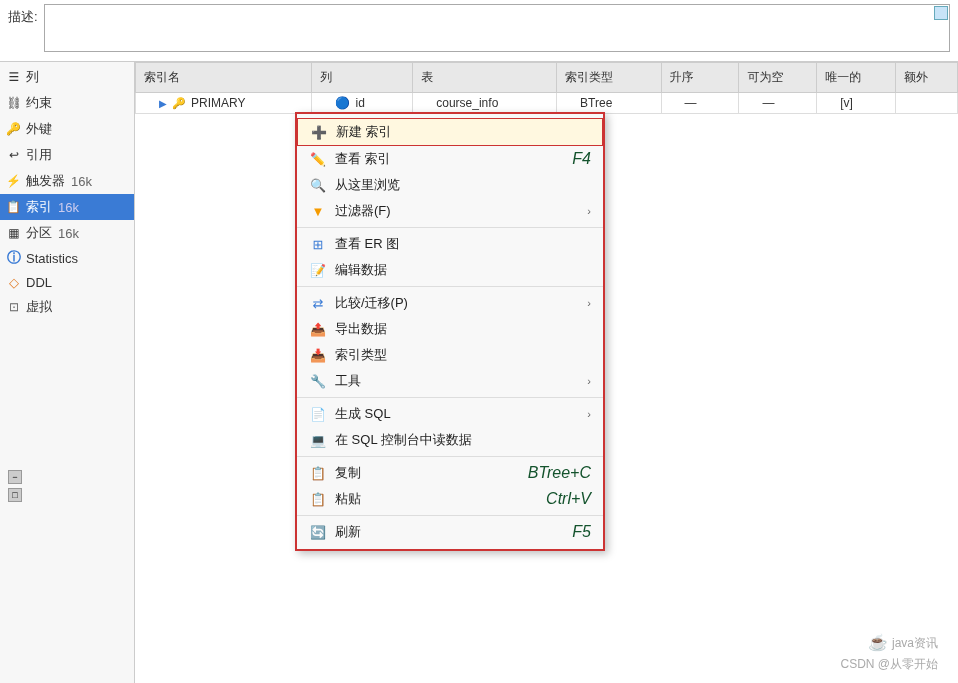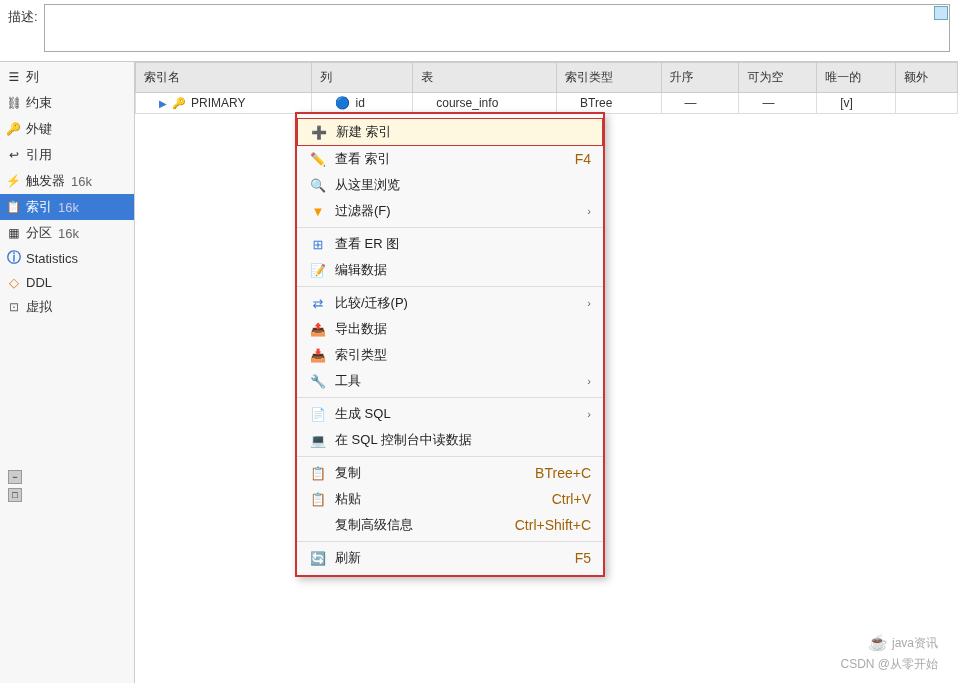--- a/index.html
+++ b/index.html
@@ -178,22 +178,23 @@
       color: #222;
       font-size: 13px;
       position: relative;
     }
     .menu-item.new-index-item {
       background: #fff3cd;
       border: 1px solid transparent;
     }
     .menu-item .shortcut {
       margin-left: auto;
-      color: #a16207;
-      font-size: 14px;
+      color: #14532d;
+      font-size: 16px;
+      font-style: italic;
     }
     .menu-item .arrow {
       margin-left: auto;
       color: #666;
       font-size: 11px;
     }
     .menu-divider {
       height: 1px;
       background: #ddd;
       margin: 3px 0;
@@ -419,25 +420,20 @@
             <span>复制</span>
             <span class="shortcut">BTree+C</span>
           </div>
 
           <div class="menu-item">
             <span class="menu-item-icon" style="color:#888;">📋</span>
             <span>粘贴</span>
             <span class="shortcut">Ctrl+V</span>
           </div>
 
-          <div class="menu-item">
-            <span class="menu-item-icon"></span>
-            <span>复制高级信息</span>
-            <span class="shortcut">Ctrl+Shift+C</span>
-          </div>
 
           <div class="menu-divider"></div>
 
           <div class="menu-item">
             <span class="menu-item-icon" style="color:#3a7bd5;">🔄</span>
             <span>刷新</span>
             <span class="shortcut">F5</span>
           </div>
 
         </div>

